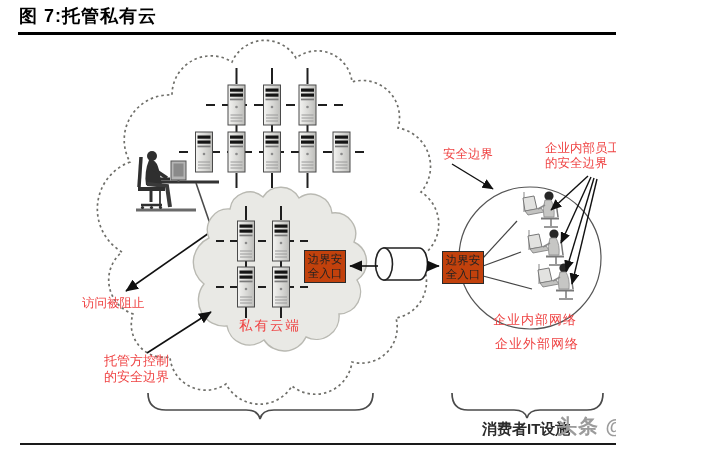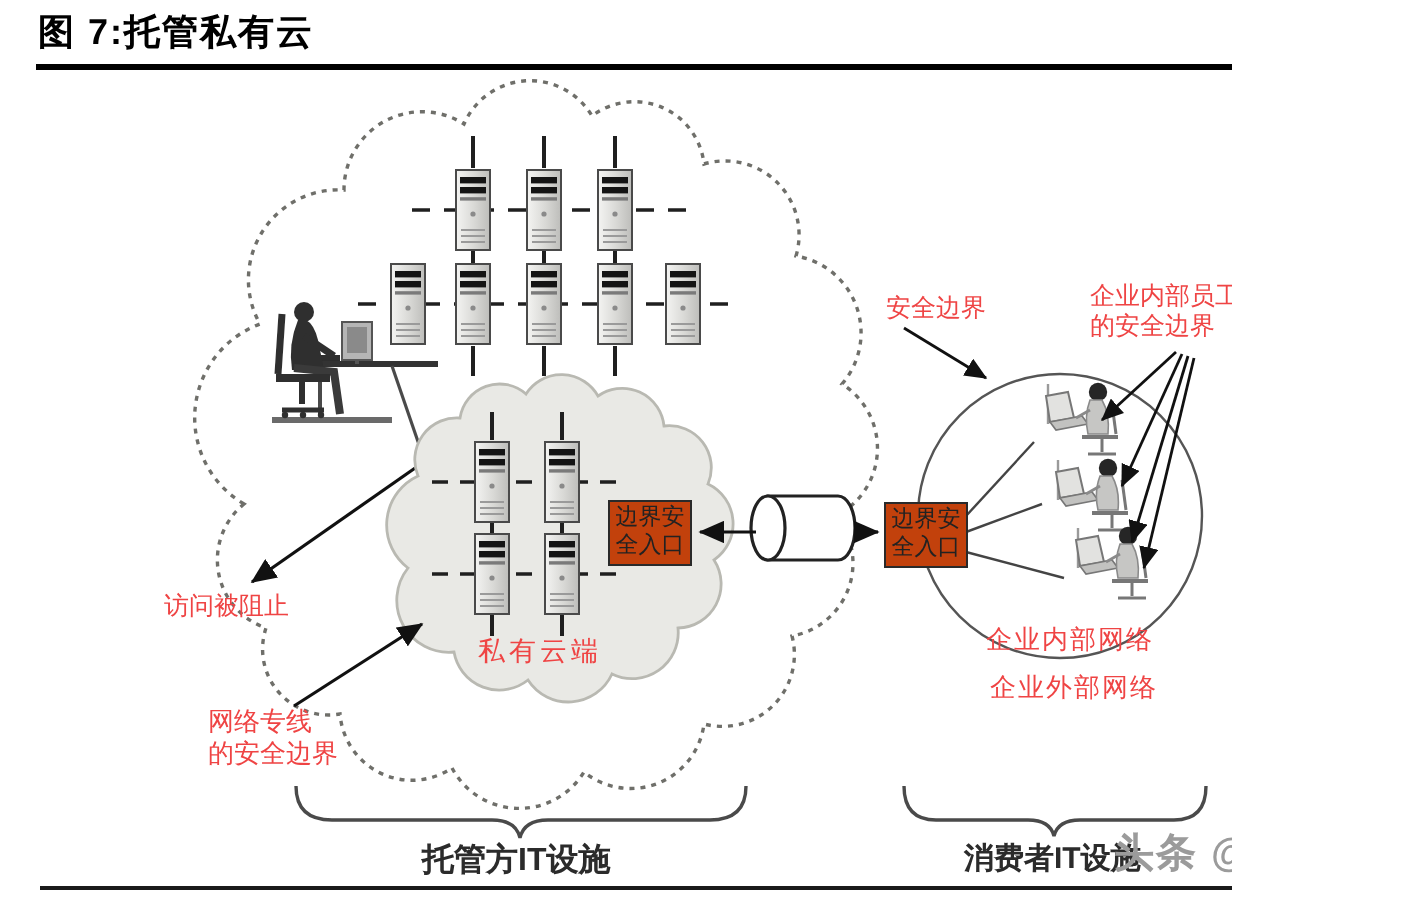--- a/index.html
+++ b/index.html
@@ -179,21 +179,21 @@
     <path d="M148,393 Q148,410 166,410 L246,410 Q258,410 260,419 Q262,410 274,410 L355,410 Q373,410 373,393" fill="none" stroke="#4a4a4a" stroke-width="1.7"></path>
     <path d="M452,393 Q452,410 468,410 L514,410 Q525,410 527,418 Q529,410 540,410 L587,410 Q603,410 603,393" fill="none" stroke="#4a4a4a" stroke-width="1.7"></path>
   </svg>
 
   <div class="lbl" id="figure-title">图 7:托管私有云</div>
   <div class="rule-top"></div>
 
   <div class="lbl" id="blocked-label">访问被阻止</div>
 
   <div class="lbl" id="boundary-note">
-    <span>网络专线</span>
+    <span>托管方控制</span>
     <span>的安全边界</span>
   </div>
 
   <div class="lbl" id="inner-cloud-label">私有云端</div>
 
   <div class="gateway-box" id="left-gateway-box">
     <span>边界安</span>
     <span>全入口</span>
   </div>
 
@@ -206,19 +206,18 @@
   <div class="lbl" id="security-boundary-label">安全边界</div>
 
   <div class="lbl" id="staff-label">
     <span>企业内部员工</span>
     <span>的安全边界</span>
   </div>
 
   <div class="lbl" id="internal-net-label">企业内部网络</div>
   <div class="lbl" id="external-net-label">企业外部网络</div>
 
-  <div class="lbl" id="brace-left-label">托管方IT设施</div>
   <div class="lbl" id="brace-right-label">消费者IT设施</div>
 
   <div class="lbl" id="watermark">头条 @未来智库</div>
 
   <div class="rule-bottom"></div>
 </div>
 
 </body></html>

